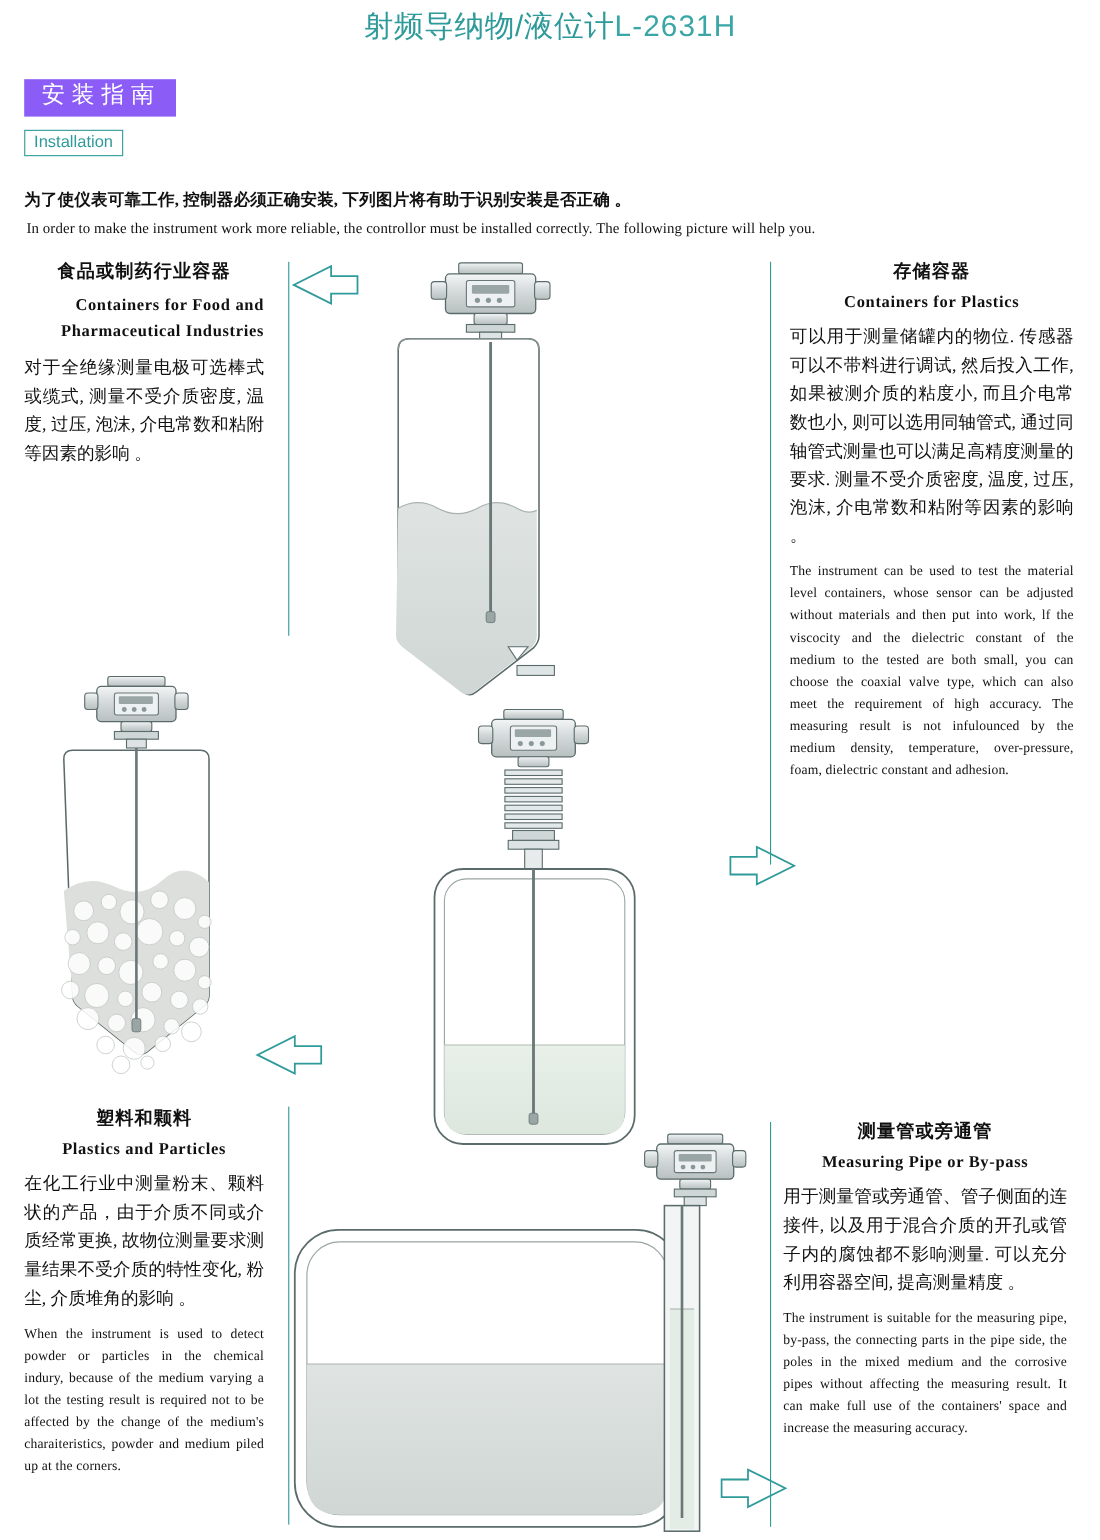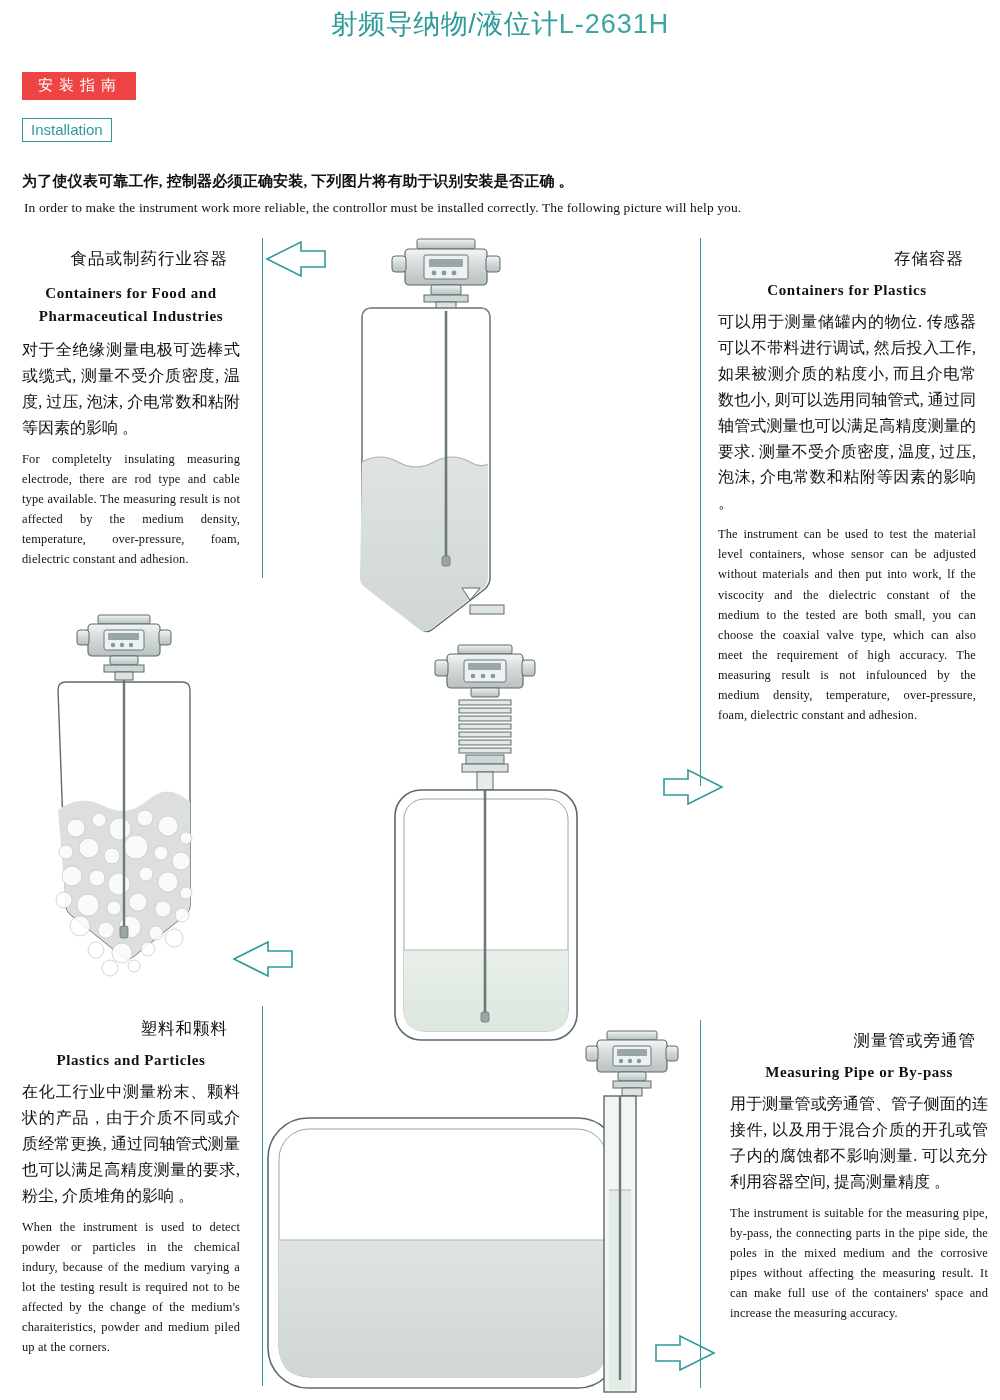--- a/index.html
+++ b/index.html
@@ -35,24 +35,24 @@
   }
   .doc-title .model {
     color: #3aa6a6;
     letter-spacing: 1px;
   }
 
   .section-tag {
     position: absolute;
     top: 72px;
     left: 22px;
-    background: #ef4444;
+    background: #8b5cf6;
     color: #ffffff;
-    font-family: Liberation Serif, serif;
-    font-size: 15px;
+    font-family: Liberation Mono, monospace;
+    font-size: 21px;
     letter-spacing: 6px;
     padding: 5px 14px 6px 16px;
     line-height: 1.1;
   }
   .section-tag-en {
     position: absolute;
     top: 118px;
     left: 22px;
     border: 1px solid #2f9a9a;
     color: #2f9a9a;
@@ -77,58 +77,59 @@
     font-size: 13.5px;
     color: #111;
     letter-spacing: 0.1px;
   }
 
   
   .panel {
     position: absolute;
   }
   .panel h3.cn {
-    margin: 12px;
+    margin: 0;
     font-size: 16.5px;
-    font-weight: normal;
-    text-align: right;
+    font-weight: bold;
+    text-align: center;
     color: #111;
     letter-spacing: 1px;
   }
   .panel h4.en {
     margin: 9px 0 0 0;
     font-size: 15px;
     font-weight: bold;
     text-align: center;
     color: #111;
     letter-spacing: 0.6px;
   }
   .panel h4.en.two-line {
     line-height: 1.5;
+    text-align: right;
   }
   .panel p.body-cn {
     margin: 10px 0 0 0;
     font-size: 16px;
     line-height: 1.62;
     color: #111;
     text-align: justify;
   }
   .panel p.body-en {
     margin: 8px 0 0 0;
     font-size: 12.4px;
     line-height: 1.62;
     color: #111;
     text-align: justify;
     letter-spacing: 0.15px;
   }
 
   .panel-left-1 { top: 236px; left: 22px; width: 218px; }
   .panel-left-2 { top: 1006px; left: 22px; width: 218px; }
   .panel-right-1 { top: 236px; left: 718px; width: 258px; }
-  .panel-right-2 { top: 1018px; left: 730px; width: 258px; }
+  .panel-right-2 { top: 1018px; left: 712px; width: 258px; }
 
   
   .vline {
     position: absolute;
     width: 1px;
     background: #2f9a9a;
   }
   .vline-l1 { top: 238px; left: 262px; height: 340px; }
   .vline-l2 { top: 1006px; left: 262px; height: 380px; }
   .vline-r1 { top: 238px; left: 700px; height: 548px; }
@@ -349,27 +350,26 @@
   <div class="vline vline-r1"></div>
   <div class="vline vline-r2"></div>
 
   <div class="panel panel-left-1">
     <h3 class="cn">食品或制药行业容器</h3>
     <h4 class="en two-line">
       <span>Containers for Food and</span><br>
       <span>Pharmaceutical Industries</span>
     </h4>
     <p class="body-cn">对于全绝缘测量电极可选棒式或缆式, 测量不受介质密度, 温度, 过压, 泡沫, 介电常数和粘附等因素的影响 。</p>
-    <p class="body-en">For completelty insulating measuring electrode, there are rod type and cable type available. The measuring result is not affected by the medium density, temperature, over-pressure, foam, dielectric constant and adhesion.</p>
   </div>
 
   <div class="panel panel-left-2">
     <h3 class="cn">塑料和颗料</h3>
     <h4 class="en">Plastics and Particles</h4>
-    <p class="body-cn">在化工行业中测量粉末、颗料状的产品，由于介质不同或介质经常更换, 通过同轴管式测量也可以满足高精度测量的要求, 粉尘, 介质堆角的影响 。</p>
+    <p class="body-cn">在化工行业中测量粉末、颗料状的产品，由于介质不同或介质经常更换, 故物位测量要求测量结果不受介质的特性变化, 粉尘, 介质堆角的影响 。</p>
     <p class="body-en">When the instrument is used to detect powder or particles in the chemical indury, because of the medium varying a lot the testing result is required not to be affected by the change of the medium's charaiteristics, powder and medium piled up at the corners.</p>
   </div>
 
   <div class="panel panel-right-1">
     <h3 class="cn">存储容器</h3>
     <h4 class="en">Containers for Plastics</h4>
     <p class="body-cn">可以用于测量储罐内的物位. 传感器可以不带料进行调试, 然后投入工作, 如果被测介质的粘度小, 而且介电常数也小, 则可以选用同轴管式, 通过同轴管式测量也可以满足高精度测量的要求. 测量不受介质密度, 温度, 过压, 泡沫, 介电常数和粘附等因素的影响 。</p>
     <p class="body-en">The instrument can be used to test the material level containers, whose sensor can be adjusted without materials and then put into work, lf the viscocity and the dielectric constant of the medium to the tested are both small, you can choose the coaxial valve type, which can also meet the requirement of high accuracy. The measuring result is not infulounced by the medium density, temperature, over-pressure, foam, dielectric constant and adhesion.</p>
   </div>
 

